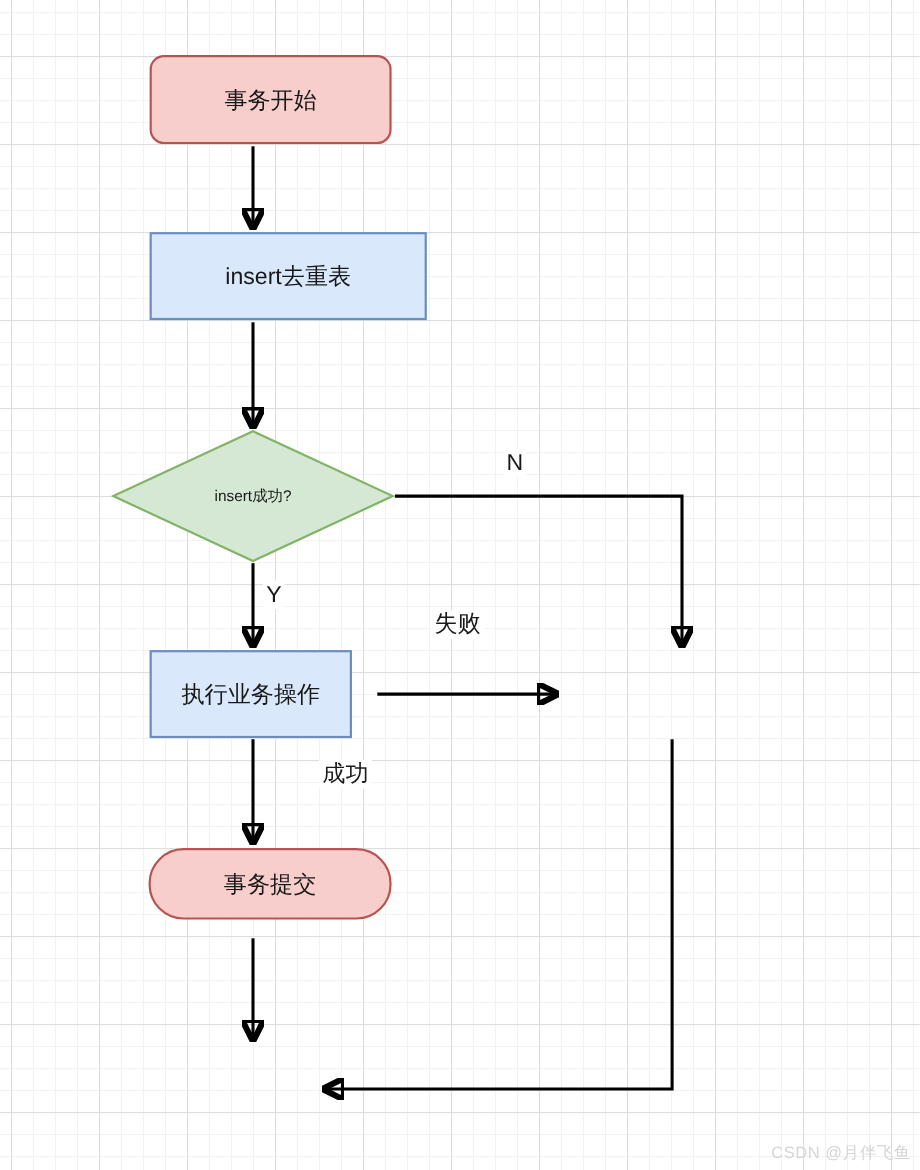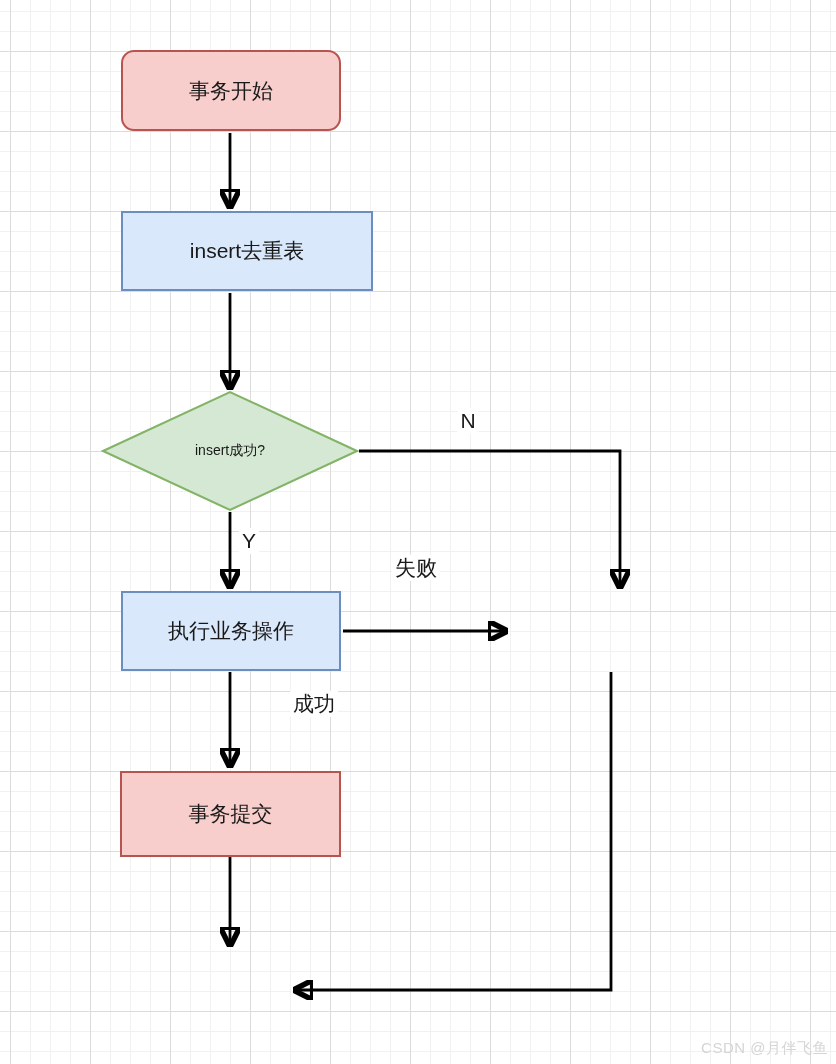--- a/index.html
+++ b/index.html
@@ -37,20 +37,21 @@
     position: absolute;
     box-sizing: border-box;
     display: flex;
     align-items: center;
     justify-content: center;
     border: 2px solid #000;
     font-size: 21px;
     color: #191919;
     text-align: right;
     white-space: nowrap;
+    margin-left: 15px;
   }
   .n-red    { background: #f8cecc; border-color: #b85450; }
   .n-blue   { background: #dae8fc; border-color: #6c8ebf; }
   .n-purple { background: #e1d5e7; border-color: #9673a6; }
   .n-yellow { background: #fff2cc; border-color: #d6b656; }
   .rounded  { border-radius: 13px; }
   .ellipse  { border-radius: 50%; }
   .diamond-wrap {
     position: absolute;
     left: 101px; top: 390px;
@@ -117,26 +118,26 @@
     <span>insert去重表</span>
   </div>
 
   <div class="diamond-wrap">
     <svg width="258" height="122" viewBox="0 0 258 122">
       <polygon points="2,61 129,2 256,61 129,120" fill="#d5e8d4" stroke="#82b366" stroke-width="2"></polygon>
     </svg>
     <span class="diamond-label">insert成功?</span>
   </div>
 
-  <div class="node n-blue" style="left:121px; top:591px; width:220px; height:80px;">
+  <div class="node n-blue" style="left:121px; top:591px; width:184px; height:80px;">
     <span>执行业务操作</span>
   </div>
 
 
-  <div class="node n-red" style="left:120px; top:771px; width:221px; height:86px;">
+  <div class="node n-red" style="left:120px; top:771px; width:221px; height:65px;border-radius:32px;">
     <span>事务提交</span>
   </div>
 
 
   <span class="edge-label" style="left:468px; top:421px;">N</span>
   <span class="edge-label" style="left:249px; top:541px;">Y</span>
   <span class="edge-label" style="left:416px; top:568px;">失败</span>
   <span class="edge-label" style="left:282px; top:704px;margin-left:32px;">成功</span>
 
   <div class="watermark">CSDN @月伴飞鱼</div>

